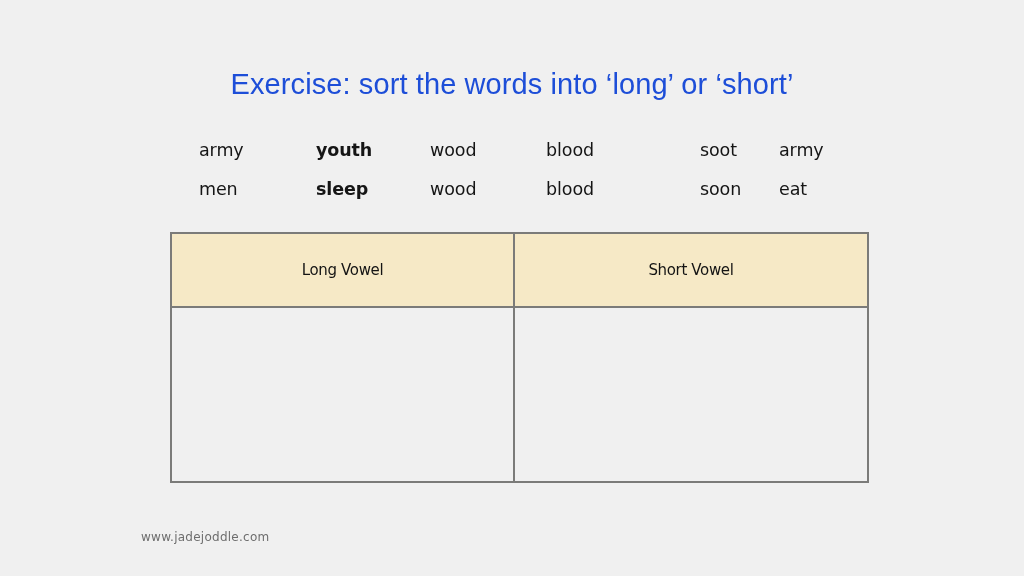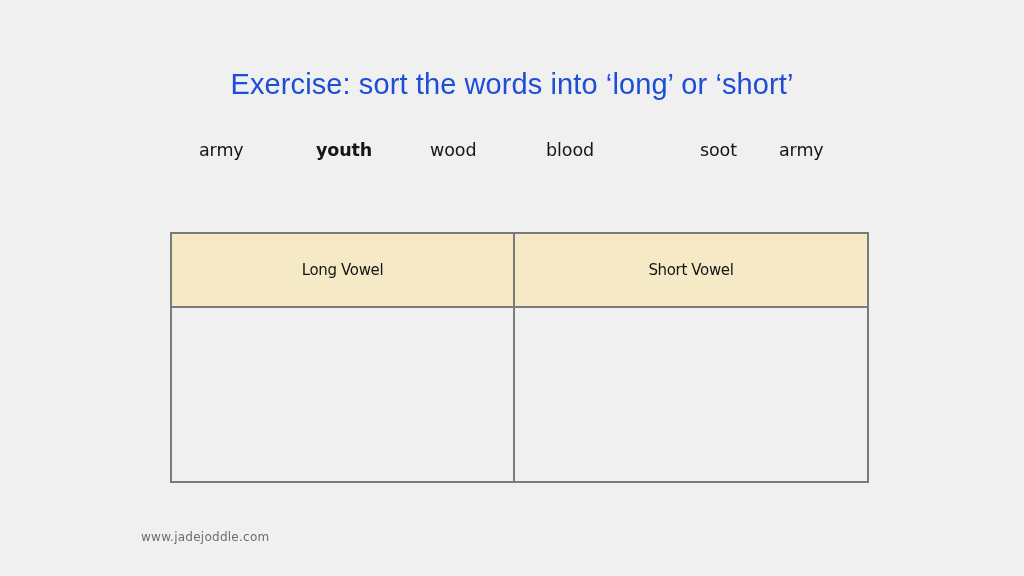--- a/index.html
+++ b/index.html
@@ -152,20 +152,28 @@
 
     <div class="word-row">
       <span class="word-cell wc0">army</span>
       <span class="word-cell wc1">youth</span>
       <span class="word-cell wc2">wood</span>
       <span class="word-cell wc3">blood</span>
       <span class="word-cell wc4">soot</span>
       <span class="word-cell wc5">army</span>
     </div>
 
+    <div class="word-row">
+      <span class="word-cell wc0">men</span>
+      <span class="word-cell wc1">sleep</span>
+      <span class="word-cell wc2">wood</span>
+      <span class="word-cell wc3">blood</span>
+      <span class="word-cell wc4">soon</span>
+      <span class="word-cell wc5">eat</span>
+    </div>
 
   </div>
 
   <div id="sort-table">
 
     <div id="header-row" class="table-row">
       <div class="cell header-cell col-left">
         <span class="header-label">Long Vowel</span>
       </div>
       <div class="cell header-cell col-right">

